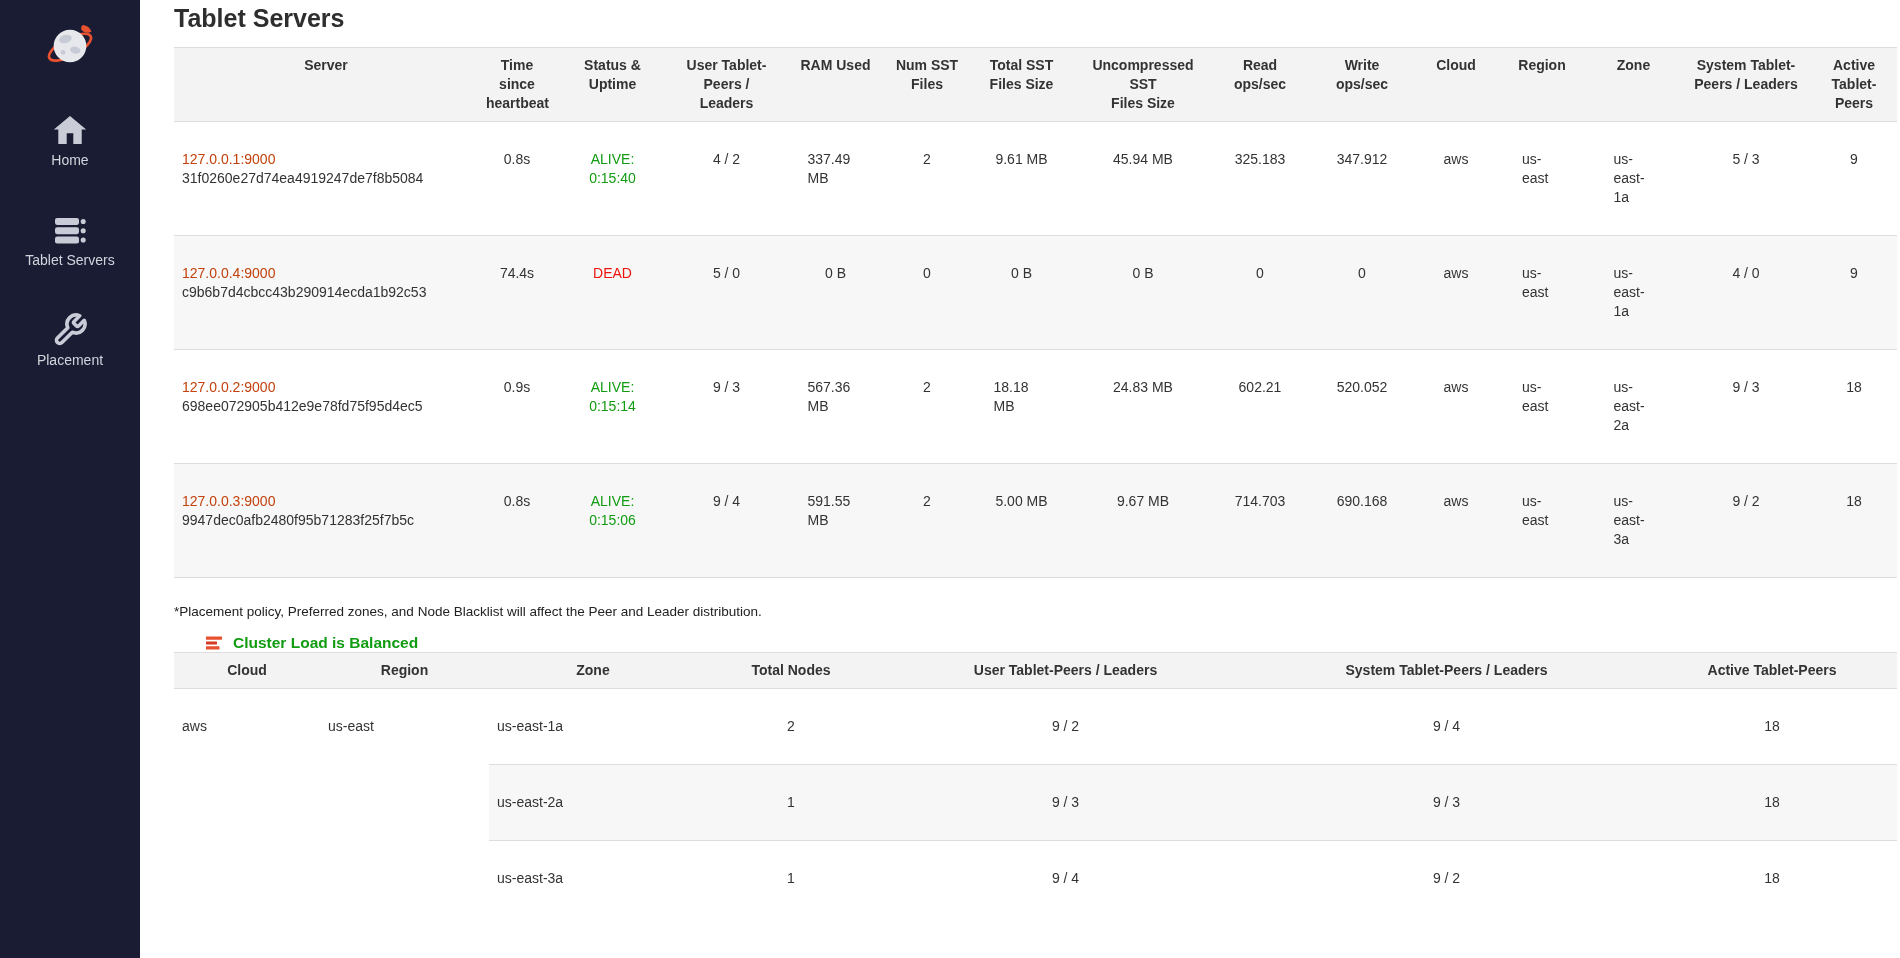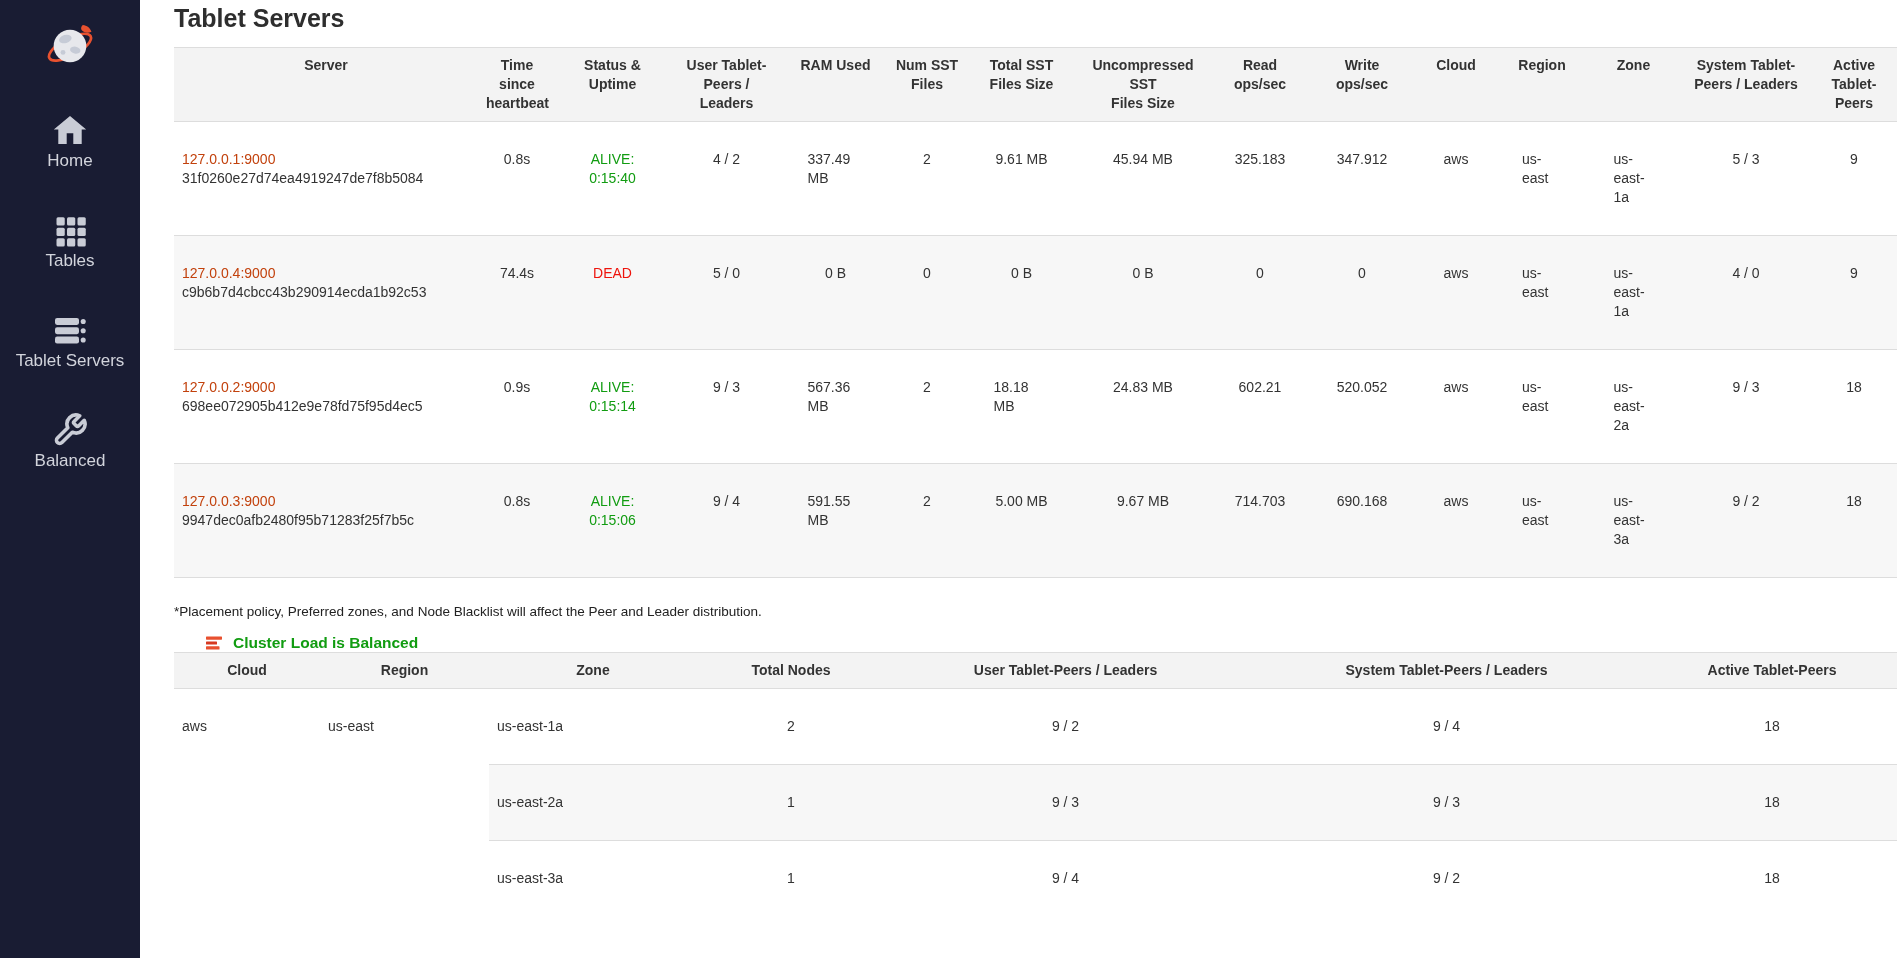--- a/index.html
+++ b/index.html
@@ -6,21 +6,21 @@
   html,body { margin:0; padding:0; width:1900px; height:958px; overflow:hidden;
               background:#ffffff; font-family:"Liberation Sans","DejaVu Sans",sans-serif; color:#333; }
   
   .sidebar { position:fixed; left:0; top:0; width:140px; height:958px;
              background:#191c33; display:flex; flex-direction:column; align-items:center; }
   .logo { margin-top:18px; width:56px; height:56px; }
   .nav { margin-top:38px; display:flex; flex-direction:column; align-items:center; width:100%; }
   .nav-item { display:flex; flex-direction:column; align-items:center; margin-bottom:43px;
               cursor:pointer; width:100%; }
   .nav-item svg { width:36px; height:36px; }
-  .nav-label { margin-top:4px; font-size:17px; color:#d2d4dc; text-align:left; line-height:17px; }
+  .nav-label { margin-top:4px; font-size:14px; color:#d2d4dc; text-align:left; line-height:17px; }
   .ic { color:#c9ccd6; }
   
   .content { margin-left:140px; padding:3px 3px 0 34px; }
   h1.page-title { font-size:25px; font-weight:700; color:#2e2e2e; margin:0 0 14px 0; line-height:30px; }
   h2.section-title { font-size:22px; font-weight:700; color:#383838; margin:20px 0 14px 0; line-height:27px; }
   
   table { border-collapse:collapse; table-layout:fixed; font-size:14px; }
   table.tsv { width:1723px; border-top:1px solid #ddd; border-bottom:1px solid #ddd; }
   th { text-align:center; font-weight:bold; vertical-align:top; padding:8px; line-height:19px;
        white-space:pre-line; color:#333; }
@@ -60,51 +60,35 @@
   <div class="nav">
     <div class="nav-item">
       <svg class="ic" viewBox="0 0 24 24">
         <path fill="currentColor" fill-rule="evenodd" d="M12 2.6 L22.8 11.6 H19.8 V21.4 H4.2 V11.6 H1.2 Z M9.8 14.2 h4.4 v7.2 h-4.4 Z"></path>
       </svg>
       <span class="nav-label">Home</span>
     </div>
     <div class="nav-item">
       <svg class="ic" viewBox="0 0 24 24">
         <g fill="currentColor">
-          <rect x="3" y="3.5" width="5.5" height="5.5" rx="1"></rect>
-            <rect x="10" y="3.5" width="5.5" height="5.5" rx="1"></rect>
-            <rect x="17" y="3.5" width="5.5" height="5.5" rx="1"></rect>
-          <rect x="3" y="10.5" width="5.5" height="5.5" rx="1"></rect>
-            <rect x="10" y="10.5" width="5.5" height="5.5" rx="1"></rect>
-            <rect x="17" y="10.5" width="5.5" height="5.5" rx="1"></rect>
-          <rect x="3" y="17.5" width="5.5" height="5.5" rx="1"></rect>
-            <rect x="10" y="17.5" width="5.5" height="5.5" rx="1"></rect>
-            <rect x="17" y="17.5" width="5.5" height="5.5" rx="1"></rect>
-        </g>
-      </svg>
-      <span class="nav-label">Tables</span>
-    </div>
-    <div class="nav-item">
-      <svg class="ic" viewBox="0 0 24 24">
-        <g fill="currentColor">
           <rect x="2" y="4" width="16" height="4.6" rx="1.4"></rect>
             <circle cx="20.8" cy="6.3" r="1.7"></circle>
           <rect x="2" y="10.2" width="16" height="4.6" rx="1.4"></rect>
             <circle cx="20.8" cy="12.5" r="1.7"></circle>
           <rect x="2" y="16.4" width="16" height="4.6" rx="1.4"></rect>
             <circle cx="20.8" cy="18.7" r="1.7"></circle>
         </g>
       </svg>
       <span class="nav-label">Tablet Servers</span>
     </div>
     <div class="nav-item">
       <svg class="ic" viewBox="0 0 24 24" fill="none" stroke="currentColor" stroke-width="2.4" stroke-linejoin="round">
         <path d="M14.7 6.3a1 1 0 0 0 0 1.4l1.6 1.6a1 1 0 0 0 1.4 0l3.77-3.77a6 6 0 0 1-7.94 7.94l-6.91 6.91a2.12 2.12 0 0 1-3-3l6.91-6.91a6 6 0 0 1 7.94-7.94l-3.76 3.76z"></path>
       </svg>
-      <span class="nav-label">Balanced</span>
+      <span class="nav-label">Placement</span>
     </div>
   </div>
 </div>
 
 <div class="content">
   <h1 class="page-title">Tablet Servers</h1>
 
   <table class="tsv">
     <colgroup>
       <col style="width:304px">

